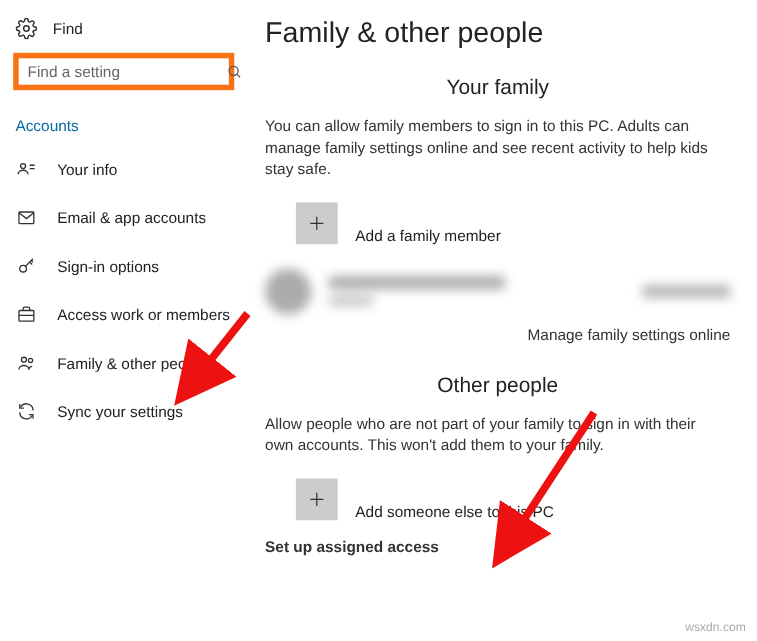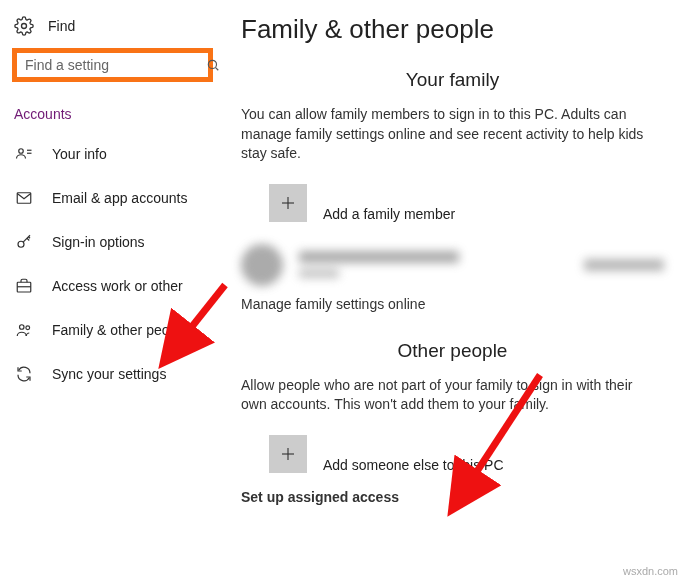--- a/index.html
+++ b/index.html
@@ -38,21 +38,21 @@
     border: none;
     outline: none;
     flex: 1;
     font-size: 14px;
     color: #555;
     background: transparent;
   }
   .search-box input::placeholder { color: #666; }
   .search-box .search-icon { width: 16px; height: 16px; color: #555; display:flex; align-items:center; justify-content:center;}
   .sidebar-heading {
-    color: #701a75;
+    color: #0369a1;
     font-size: 14px;
     padding: 6px 14px 10px 14px;
   }
   .nav-item {
     display: flex;
     align-items: center;
     padding: 12px 14px;
     cursor: default;
     text-align: right;
   }
@@ -110,20 +110,21 @@
     background: #888; margin-right: 16px; flex-shrink:0;
   }
   .blurred-account .info { flex:1; }
   .blurred-account .line1 { height: 12px; background: #888; width: 160px; margin-bottom:6px; border-radius:2px;}
   .blurred-account .line2 { height: 9px; background: #aaa; width: 40px; border-radius:2px;}
   .blurred-account .status { height: 12px; background: #999; width: 80px; border-radius:2px;}
   .manage-link {
     font-size: 14px;
     color: #333;
     margin-bottom: 28px;
+    text-align: right;
   }
   .setup-link { font-size: 14px; color: #333; margin-top: 4px; font-weight: bold; }
   .arrow { position: absolute; pointer-events: none; }
   .arrow svg { overflow: visible; }
   .watermark {
     position: absolute;
     right: 10px;
     bottom: 6px;
     font-size: 11px;
     color: #aaa;
@@ -189,21 +190,21 @@
     </div>
 
     <div class="nav-item">
       <span class="icon">
         <svg viewBox="0 0 24 24" width="18" height="18" fill="none" stroke="currentColor" stroke-width="1.6">
           <rect x="3" y="7" width="18" height="13" rx="1"></rect>
             <path d="M8 7V5a2 2 0 0 1 2-2h4a2 2 0 0 1 2 2v2"></path>
             <line x1="3" y1="13" x2="21" y2="13"></line>
         </svg>
       </span>
-      <span class="label">Access work or other</span>
+      <span class="label">Access work or members</span>
     </div>
 
     <div class="nav-item">
       <span class="icon">
         <svg viewBox="0 0 24 24" width="18" height="18" fill="none" stroke="currentColor" stroke-width="1.6">
           <circle cx="9" cy="8" r="3"></circle>
             <path d="M3 20c0-3 3-5 6-5s6 2 6 5"></path>
             <circle cx="17" cy="9" r="2.5"></circle>
             <path d="M15 20c0-2 2-4 4-4"></path>
         </svg>

